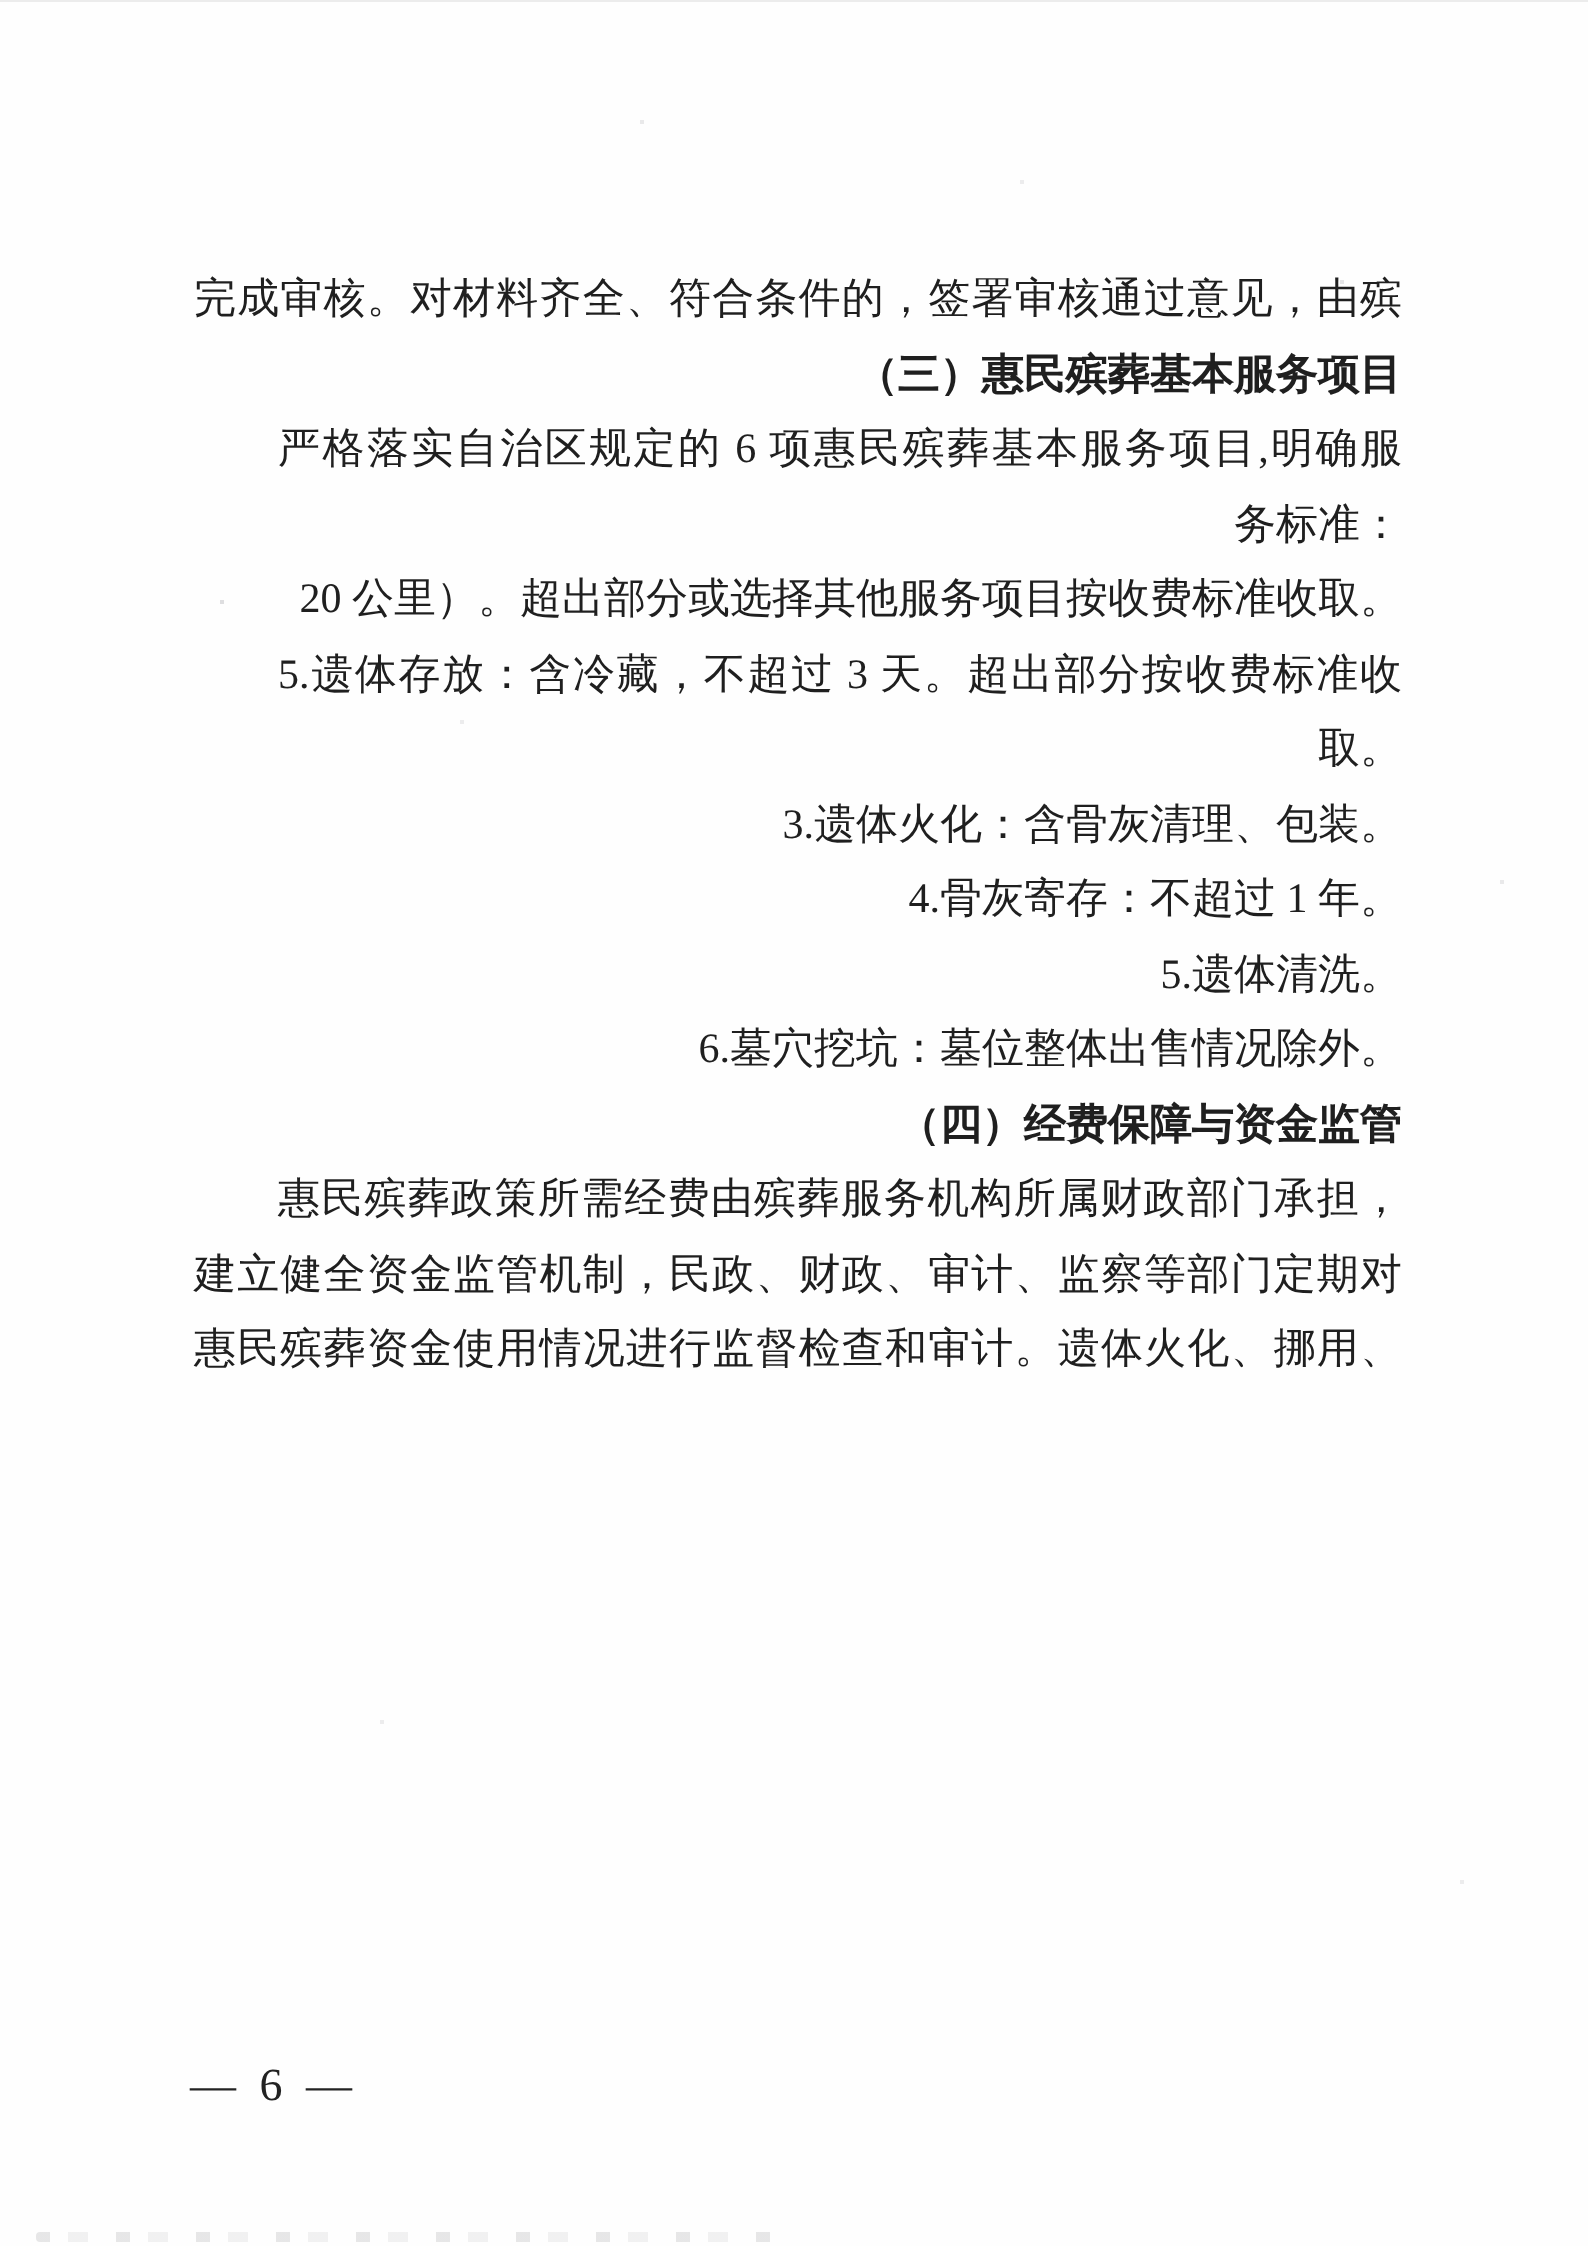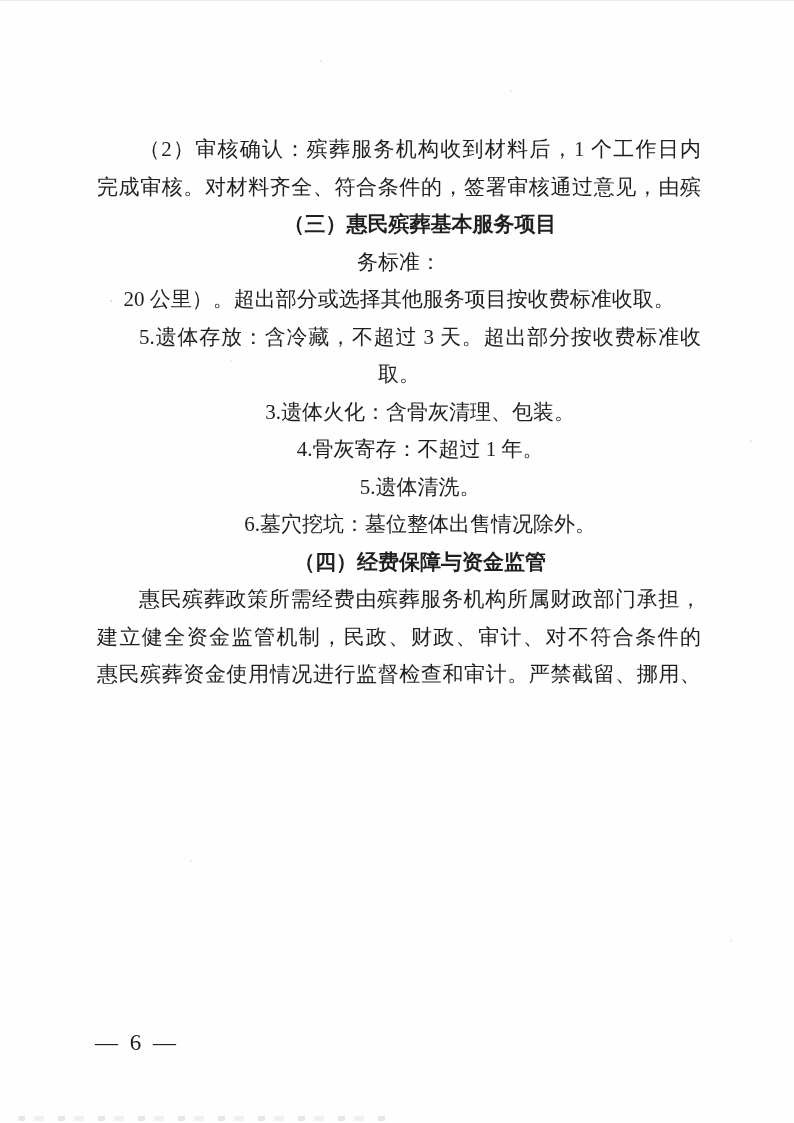--- a/index.html
+++ b/index.html
@@ -20,21 +20,21 @@
     position: absolute;
     left: 97px;
     top: 131px;
     width: 604px;
   }
   .ln {
     height: 37.5px;
     line-height: 37.5px;
     font-size: 21px;
     letter-spacing: 0px;
-    text-align: center;
+    text-align: right;
   }
   .ln.in {
     text-indent: 42px;
   }
   .ln.j {
     text-align: justify;
     text-align-last: justify;
   }
   .ln.b {
     font-weight: bold;
@@ -88,33 +88,33 @@
   }
 </style>
 </head>
 <body>
 
 <div class="page">
   <div class="topline"></div>
   <div class="noise" style="left:110px; top:300px;"></div>
 
   <div class="content">
-    <div class="ln in j">（2）审核确认：殡葬服务机构收到材料后，1 个工作日内</div>
     <div class="ln j">完成审核。对材料齐全、符合条件的，签署审核通过意见，由殡</div>
     <div class="ln in b">（三）惠民殡葬基本服务项目</div>
+    <div class="ln in j">严格落实自治区规定的 6 项惠民殡葬基本服务项目,明确服</div>
     <div class="ln">务标准：</div>
     <div class="ln">20 公里）。超出部分或选择其他服务项目按收费标准收取。</div>
     <div class="ln in j">5.遗体存放：含冷藏，不超过 3 天。超出部分按收费标准收</div>
     <div class="ln">取。</div>
     <div class="ln in">3.遗体火化：含骨灰清理、包装。</div>
     <div class="ln in">4.骨灰寄存：不超过 1 年。</div>
     <div class="ln in">5.遗体清洗。</div>
     <div class="ln in">6.墓穴挖坑：墓位整体出售情况除外。</div>
     <div class="ln in b">（四）经费保障与资金监管</div>
     <div class="ln in j">惠民殡葬政策所需经费由殡葬服务机构所属财政部门承担，</div>
-    <div class="ln j">建立健全资金监管机制，民政、财政、审计、对不符合条件的</div>
-    <div class="ln j">惠民殡葬资金使用情况进行监督检查和审计。严禁截留、挪用、</div>
+    <div class="ln j">建立健全资金监管机制，民政、财政、审计、监察等部门定期对</div>
+    <div class="ln j">惠民殡葬资金使用情况进行监督检查和审计。遗体火化、挪用、</div>
   </div>
 
   <div class="footer">— 6 —</div>
 
   <div class="smudge"></div>
 </div>
 
 </body></html>

